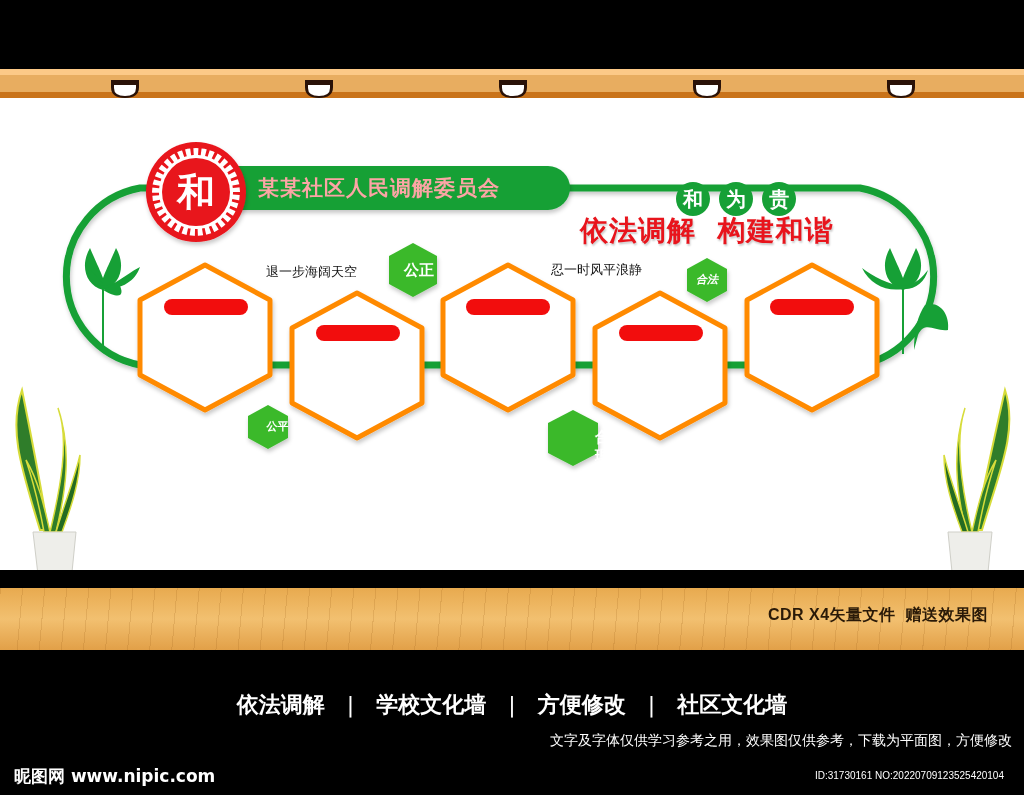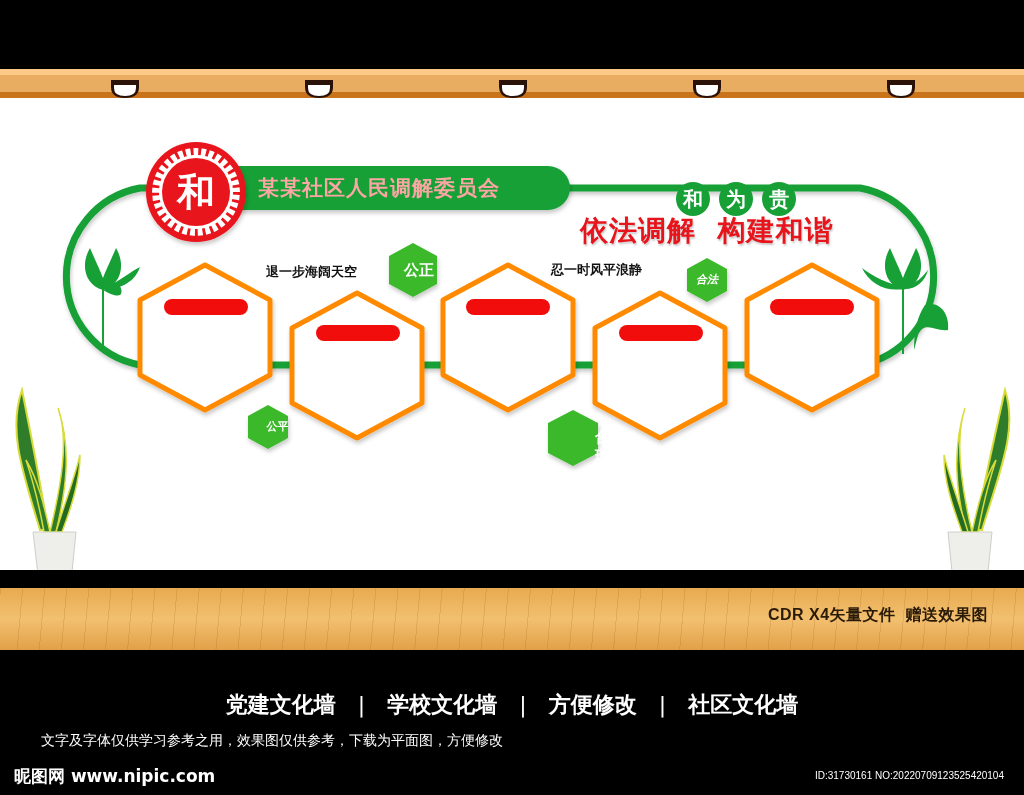--- a/index.html
+++ b/index.html
@@ -15,30 +15,30 @@
   .baseboard { left: 0; top: 570px; width: 1024px; height: 18px; background: #000; }
   .floor { left: 0; top: 588px; width: 1024px; height: 62px;
     background:
       repeating-linear-gradient(95deg, rgba(150,90,20,0.18) 0 1px, transparent 1px 22px),
       linear-gradient(180deg, #e8aa4f 0%, #f2c070 50%, #e2a048 100%); }
   .floor-caption { right: 36px; top: 605px; font-family: "Liberation Sans", sans-serif; font-weight: bold;
     font-size: 16px; color: #2a1a08; letter-spacing: 0.5px; }
   .bottom { left: 0; top: 650px; width: 1024px; height: 145px; background: #000; }
   .cats { left: 0; top: 690px; width: 1024px; text-align: center; color: #fff; font-weight: bold; font-size: 22px; }
   .cats span.sep { display: inline-block; margin: 0 22px; font-weight: normal; }
-  .note { left: 0; top: 732px; width: 1012px; text-align: left; color: #fff; font-size: 14px; padding-left: 41px; }
+  .note { left: 0; top: 732px; width: 1012px; text-align: right; color: #fff; font-size: 14px; }
   .logo { left: 14px; top: 765px; color: #fff; font-weight: bold; font-size: 17px; text-align: right; }
   .idtext { right: 20px; top: 770px; color: #fff; font-size: 10px; font-family: "Liberation Sans", sans-serif; }
   .title-text { left: 258px; top: 174px; color: #fca5a5; font-weight: bold; font-size: 21px; letter-spacing: 1px; }
   .slogan-top { left: 676px; top: 182px; }
   .slogan-top .circ { display: inline-block; width: 34px; height: 34px; border-radius: 50%; background: #16a036;
     color: #fff; font-weight: bold; font-size: 20px; text-align: center; line-height: 34px; margin-right: 4px; }
   .slogan-main { left: 580px; top: 212px; color: #e8141c; font-weight: bold; font-size: 28px; letter-spacing: 1px;
     text-shadow: 1px 2px 2px rgba(0,0,0,0.2); }
-  .quote { font-weight: bold; font-size: 13px; color: #111; text-align: center; }
+  .quote { font-weight: normal; font-size: 13px; color: #111; text-align: center; }
   .badge-txt { color: #fff; font-weight: bold; text-align: center; }
 </style>
 </head>
 <body>
 
 <div class="abs top-black"></div>
 <div class="abs rail"></div>
 <div class="abs rail-light"></div>
 <div class="abs rail-dark"></div>
 <div class="abs wall"></div>
@@ -156,17 +156,17 @@
 <div class="abs badge-txt" style="left:248px;top:419px;width:59px;font-size:11px;">公平</div>
 <div class="abs badge-txt" style="left:548px;top:428px;width:50px;font-size:15px;padding-left:47px;">合理</div>
 <div class="abs badge-txt" style="left:687px;top:272px;width:40px;font-size:11px;font-style:italic;">合法</div>
 
 <div class="abs baseboard"></div>
 <div class="abs floor"></div>
 <div class="abs floor-caption" style="white-space:pre">CDR X4矢量文件  赠送效果图</div>
 
 <div class="abs bottom"></div>
 <div class="abs cats">
-  <span>党建文化墙</span><span class="sep">|</span><span>学校文化墙</span><span class="sep">|</span><span>方便修改</span><span class="sep">|</span><span>社区文化墙</span>
+  <span>依法调解</span><span class="sep">|</span><span>学校文化墙</span><span class="sep">|</span><span>方便修改</span><span class="sep">|</span><span>社区文化墙</span>
 </div>
 <div class="abs note">文字及字体仅供学习参考之用，效果图仅供参考，下载为平面图，方便修改</div>
 <div class="abs logo">昵图网 www.nipic.com</div>
 <div class="abs idtext">ID:31730161 NO:20220709123525420104</div>
 
 </body></html>

